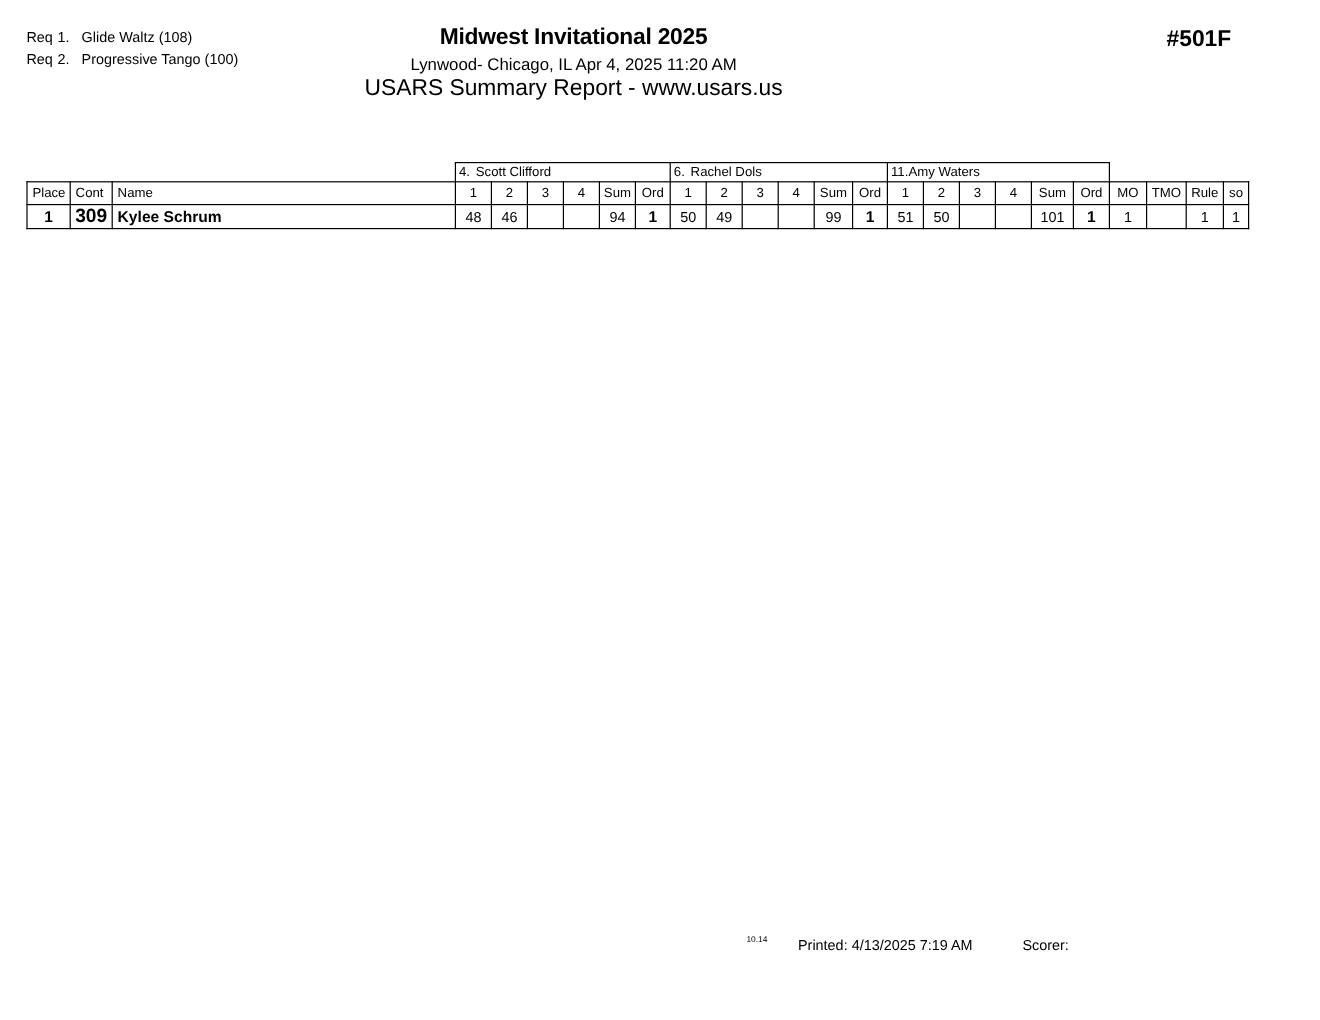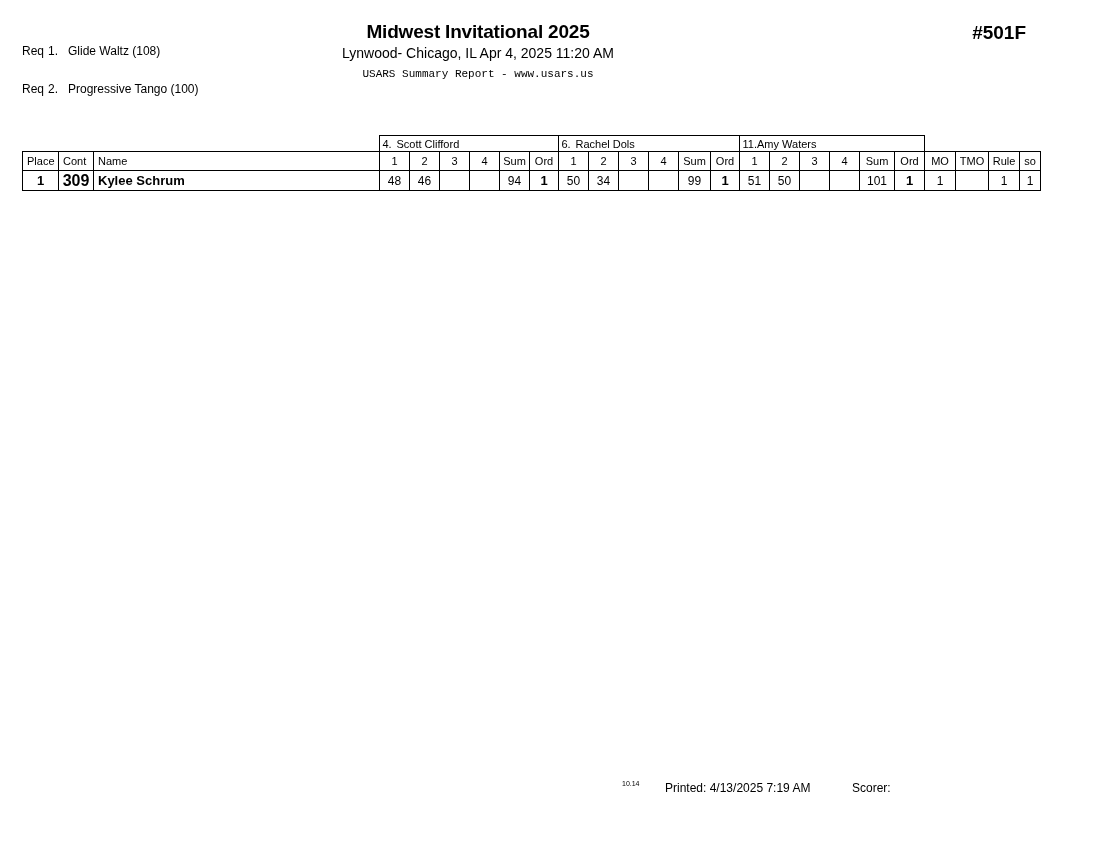--- a/index.html
+++ b/index.html
@@ -19,21 +19,20 @@
   
   .reqs {
     position: absolute;
     top: 22px;
     left: 22px;
     font-size: 12px;
     line-height: 18px;
   }
   .req-line {
     white-space: nowrap;
-    margin-top: 20px;
   }
   .req-label {
     display: inline-block;
     width: 26px;
   }
   .req-num {
     display: inline-block;
     width: 20px;
   }
 
@@ -55,23 +54,22 @@
     font-size: 14px;
     line-height: 20px;
   }
   .title-event {
     font-size: 17px;
     font-weight: bold;
     line-height: 24px;
     padding-top: 1px;
   }
   .title-report {
-    font-size: 11px;
+    font-size: 19px;
     line-height: 22px;
-    font-family: Liberation Mono, monospace;
   }
 
   
   .event-code {
     position: absolute;
     top: 22px;
     right: 74px;
     font-size: 19px;
     font-weight: bold;
   }
@@ -313,21 +311,21 @@
         <td class="left name">Kylee Schrum</td>
 
         <td class="score plain">48</td>
         <td class="score plain">46</td>
         <td class="score plain"></td>
         <td class="score plain"></td>
         <td class="score plain sum-cell">94</td>
         <td>1</td>
 
         <td class="score plain">50</td>
-        <td class="score plain">34</td>
+        <td class="score plain">49</td>
         <td class="score plain"></td>
         <td class="score plain"></td>
         <td class="score plain sum-cell">99</td>
         <td>1</td>
 
         <td class="score plain">51</td>
         <td class="score plain">50</td>
         <td class="score plain"></td>
         <td class="score plain"></td>
         <td class="score plain sum-cell">101</td>

